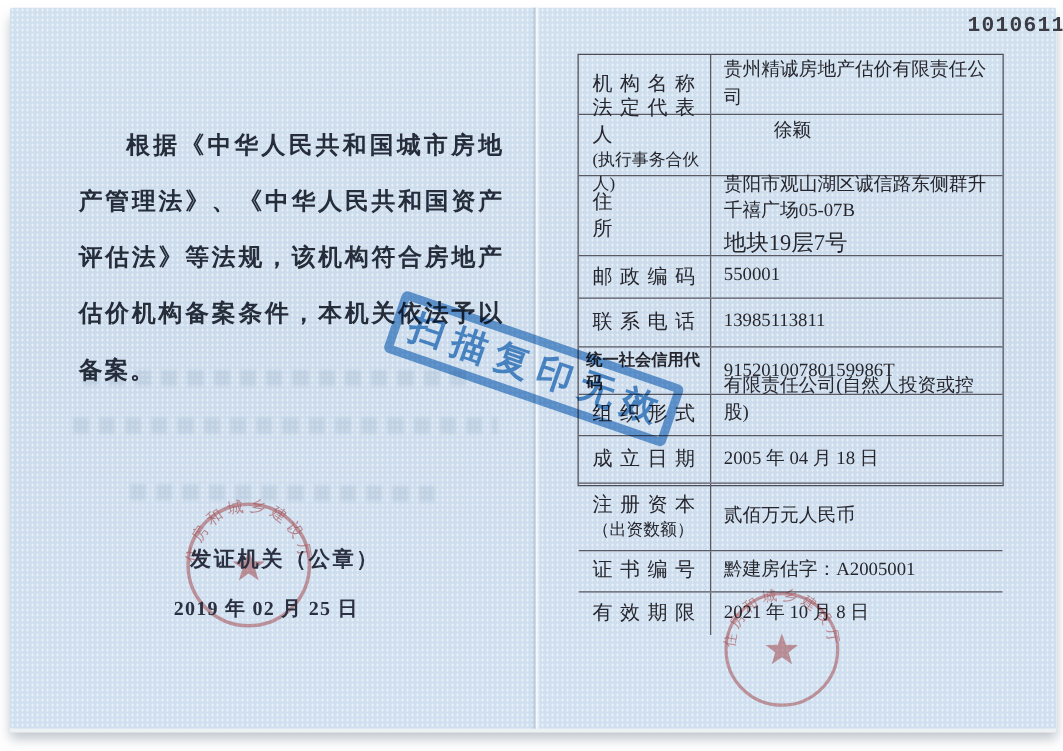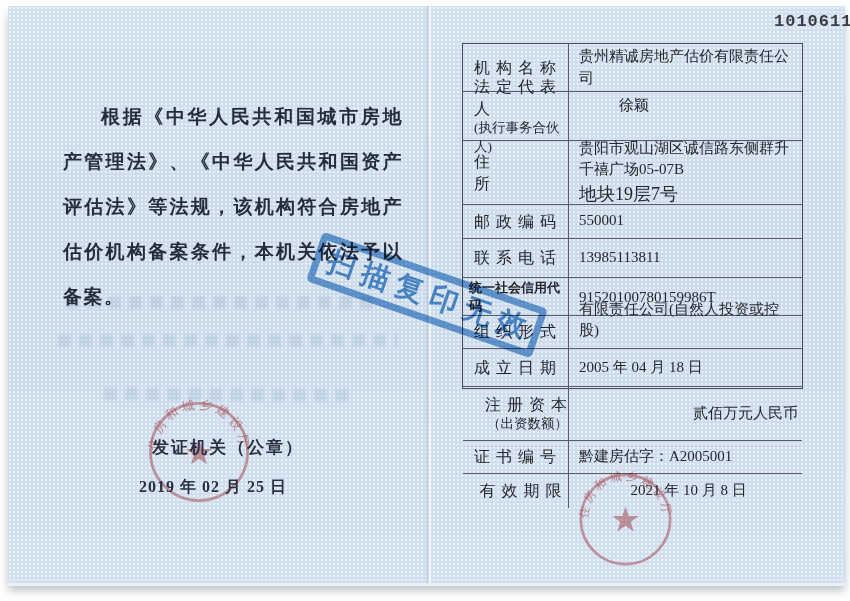--- a/index.html
+++ b/index.html
@@ -179,38 +179,38 @@
           </div>
         </div>
         <div class="t-row" style="height: 38px;">
           <div class="t-label">
             <span>成 立 日 期</span>
           </div>
           <div class="t-value center">
             <span>2005 年 04 月 18 日</span>
           </div>
         </div>
-        <div class="t-row" style="height: 54px; text-align: right;">
+        <div class="t-row" style="height: 54px;">
           <div class="t-label">
             <span>注 册 资 本</span>
             <span class="sub">（出资数额）</span>
           </div>
           <div class="t-value center">
             <span>贰佰万元人民币</span>
           </div>
         </div>
         <div class="t-row" style="height: 33px;">
           <div class="t-label">
             <span>证 书 编 号</span>
           </div>
           <div class="t-value center">
             <span>黔建房估字：A2005001</span>
           </div>
         </div>
-        <div class="t-row" style="height: 34px; text-align: center;">
+        <div class="t-row" style="height: 34px;">
           <div class="t-label">
             <span>有 效 期 限</span>
           </div>
           <div class="t-value bottom">
             <span>2021 年 10 月 8 日</span>
           </div>
         </div>
       </div>
 
     <svg class="seal right-seal" viewBox="0 0 120 120">

